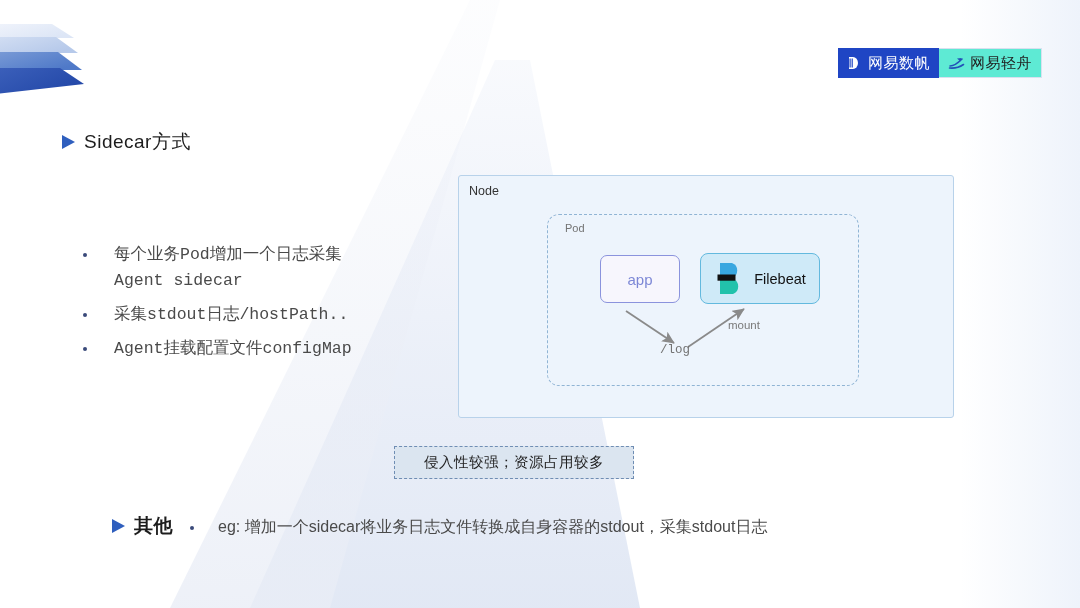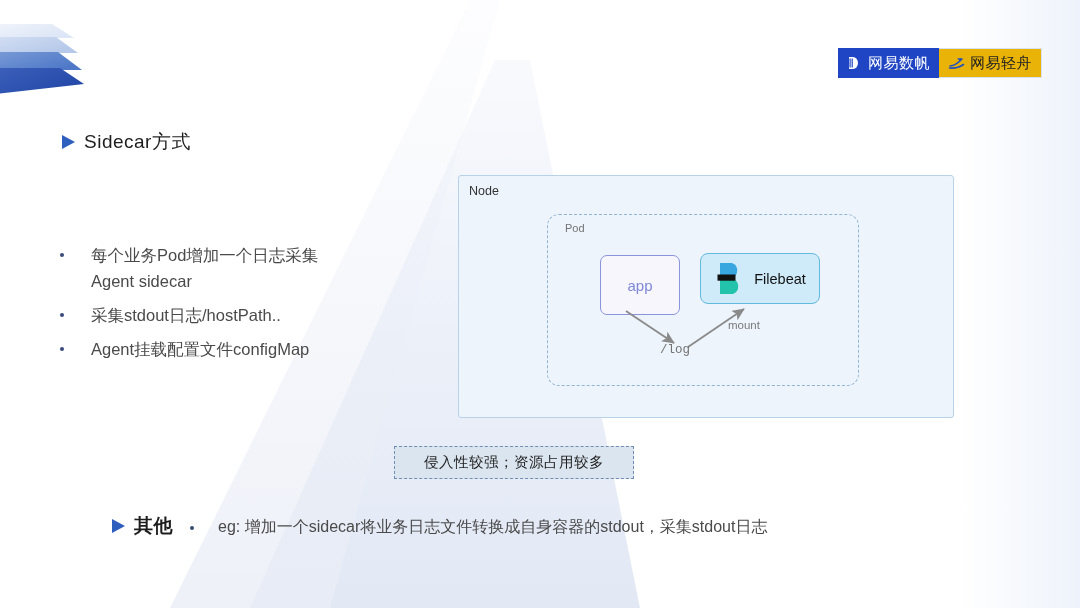--- a/index.html
+++ b/index.html
@@ -48,21 +48,21 @@
   #logo-group {
     position:absolute; right:38px; top:48px;
     display:flex; align-items:stretch; height:30px;
   }
   .logo-box {
     display:flex; align-items:center; gap:5px;
     padding:0 9px;
     height:30px;
   }
   .logo-box.primary { background:#1f45c4; }
-  .logo-box.secondary { background:#eab308; border:1px solid #d9e0ef; border-left:none; }
+  .logo-box.secondary { background:#5eead4; border:1px solid #d9e0ef; border-left:none; }
   .logo-text { font-size:15px; font-weight:normal; letter-spacing:0.5px; white-space:nowrap; }
   .logo-box.primary .logo-text { color:#ffffff; }
   .logo-box.secondary .logo-text { color:#222; }
 
   
   .section-head {
     position:absolute; z-index:3;
     display:flex; align-items:center; gap:9px;
     white-space:nowrap;
   }
@@ -73,21 +73,21 @@
     border-left:13px solid #2f5fbe;
     flex:none;
   }
   .section-head .txt { font-size:19px; color:#1d1d1d; letter-spacing:0.5px; }
 
   #sec-sidecar { left:62px; top:129px; }
   #sec-other   { left:64px; top:513px;padding-left:48px; }
   #sec-other .txt { font-weight:bold; }
 
   
-  #bullets { position:absolute; left:60px; top:242px; width:360px; z-index:3; }
+  #bullets { position:absolute; left:83px; top:242px; width:360px; z-index:3;font-family:Liberation Mono, monospace; }
   .bullet-row { display:flex; align-items:flex-start; margin-bottom:8px; }
   .dot {
     width:4px; height:4px; border-radius:50%;
     background:#3a4a7a;
     margin-top:11px; margin-right:27px;
     flex:none;
   }
   .bullet-text { font-size:16.5px; line-height:26px; color:#4a4a4a; }
   .bullet-text .l2 { display:block; }
 
@@ -115,21 +115,21 @@
   }
   #pod-label {
     position:absolute; left:14px; top:7px;
     font-size:11px; color:#737373;
     background:#edf4fc; padding:0 3px;
   }
 
   
   #app-box {
     position:absolute; left:52px; top:40px;
-    width:80px; height:60px;
+    width:80px; height:48px;
     background:#f7f6fd;
     border:1.5px solid #8b93dd;
     border-radius:7px;
     display:flex; align-items:center; justify-content:center;
   }
   #app-box .lbl { font-size:15px; color:#7d88d6; }
 
   
   #filebeat-box {
     position:absolute; left:152px; top:38px;

